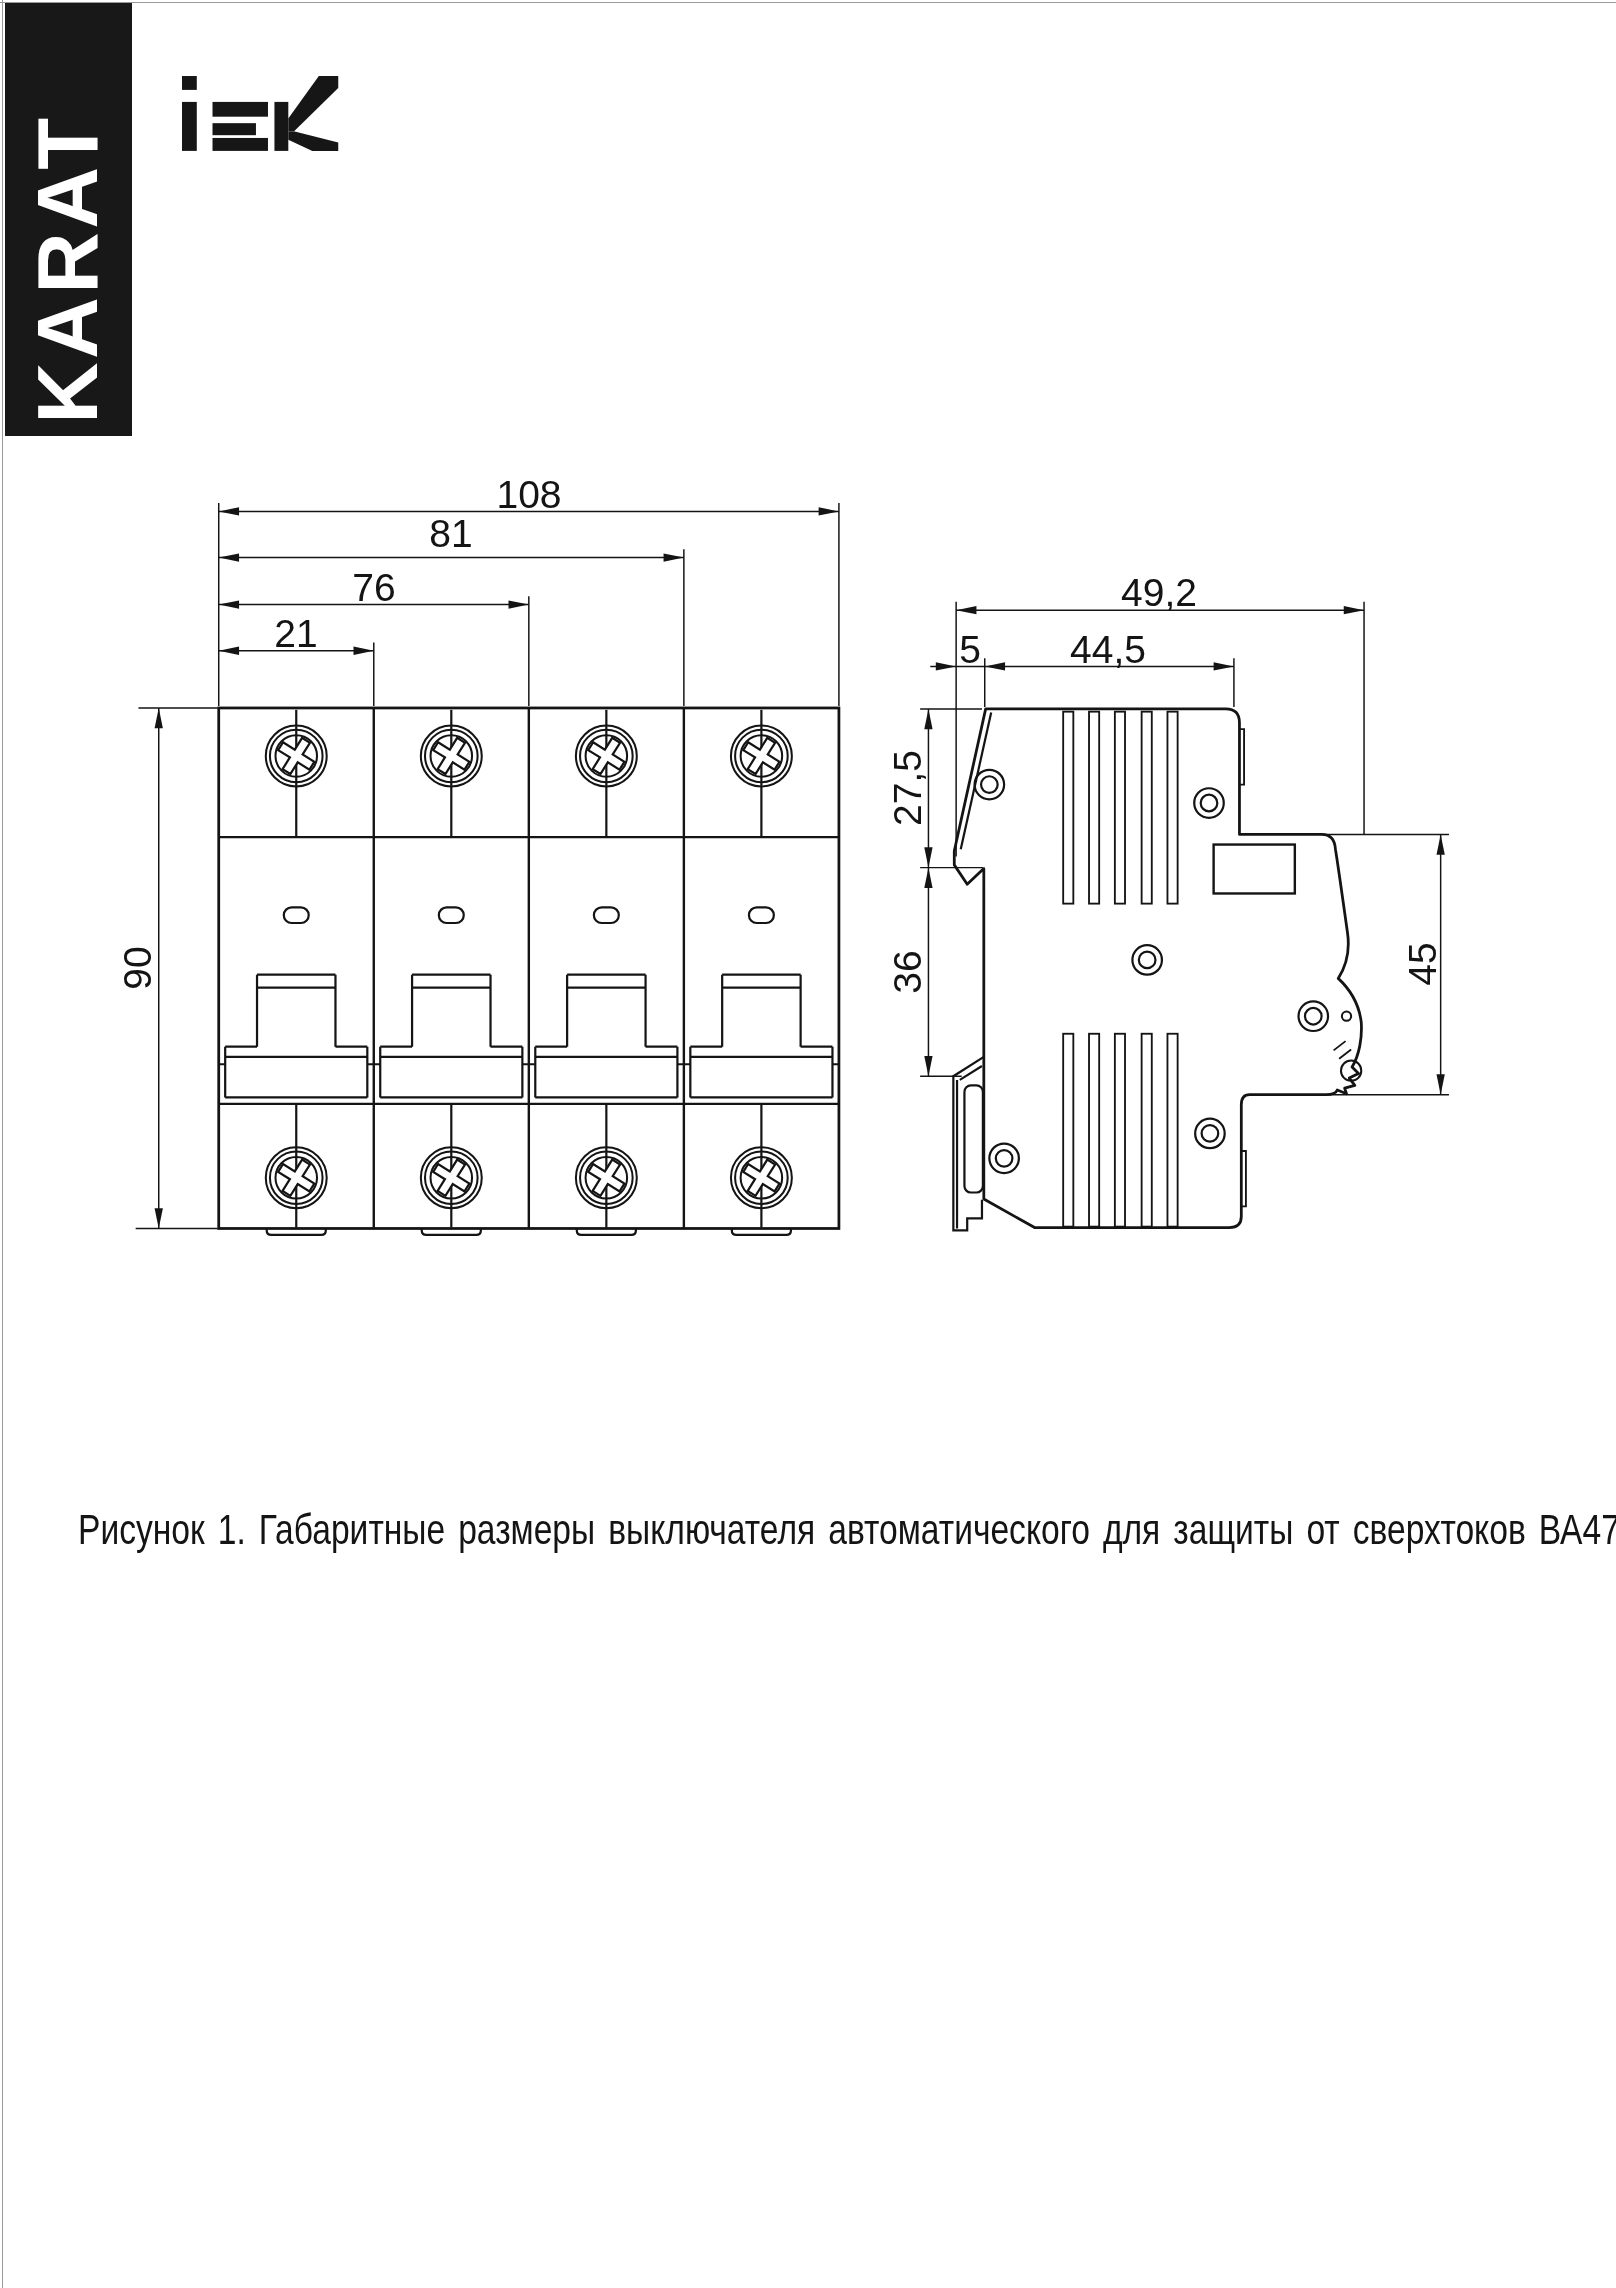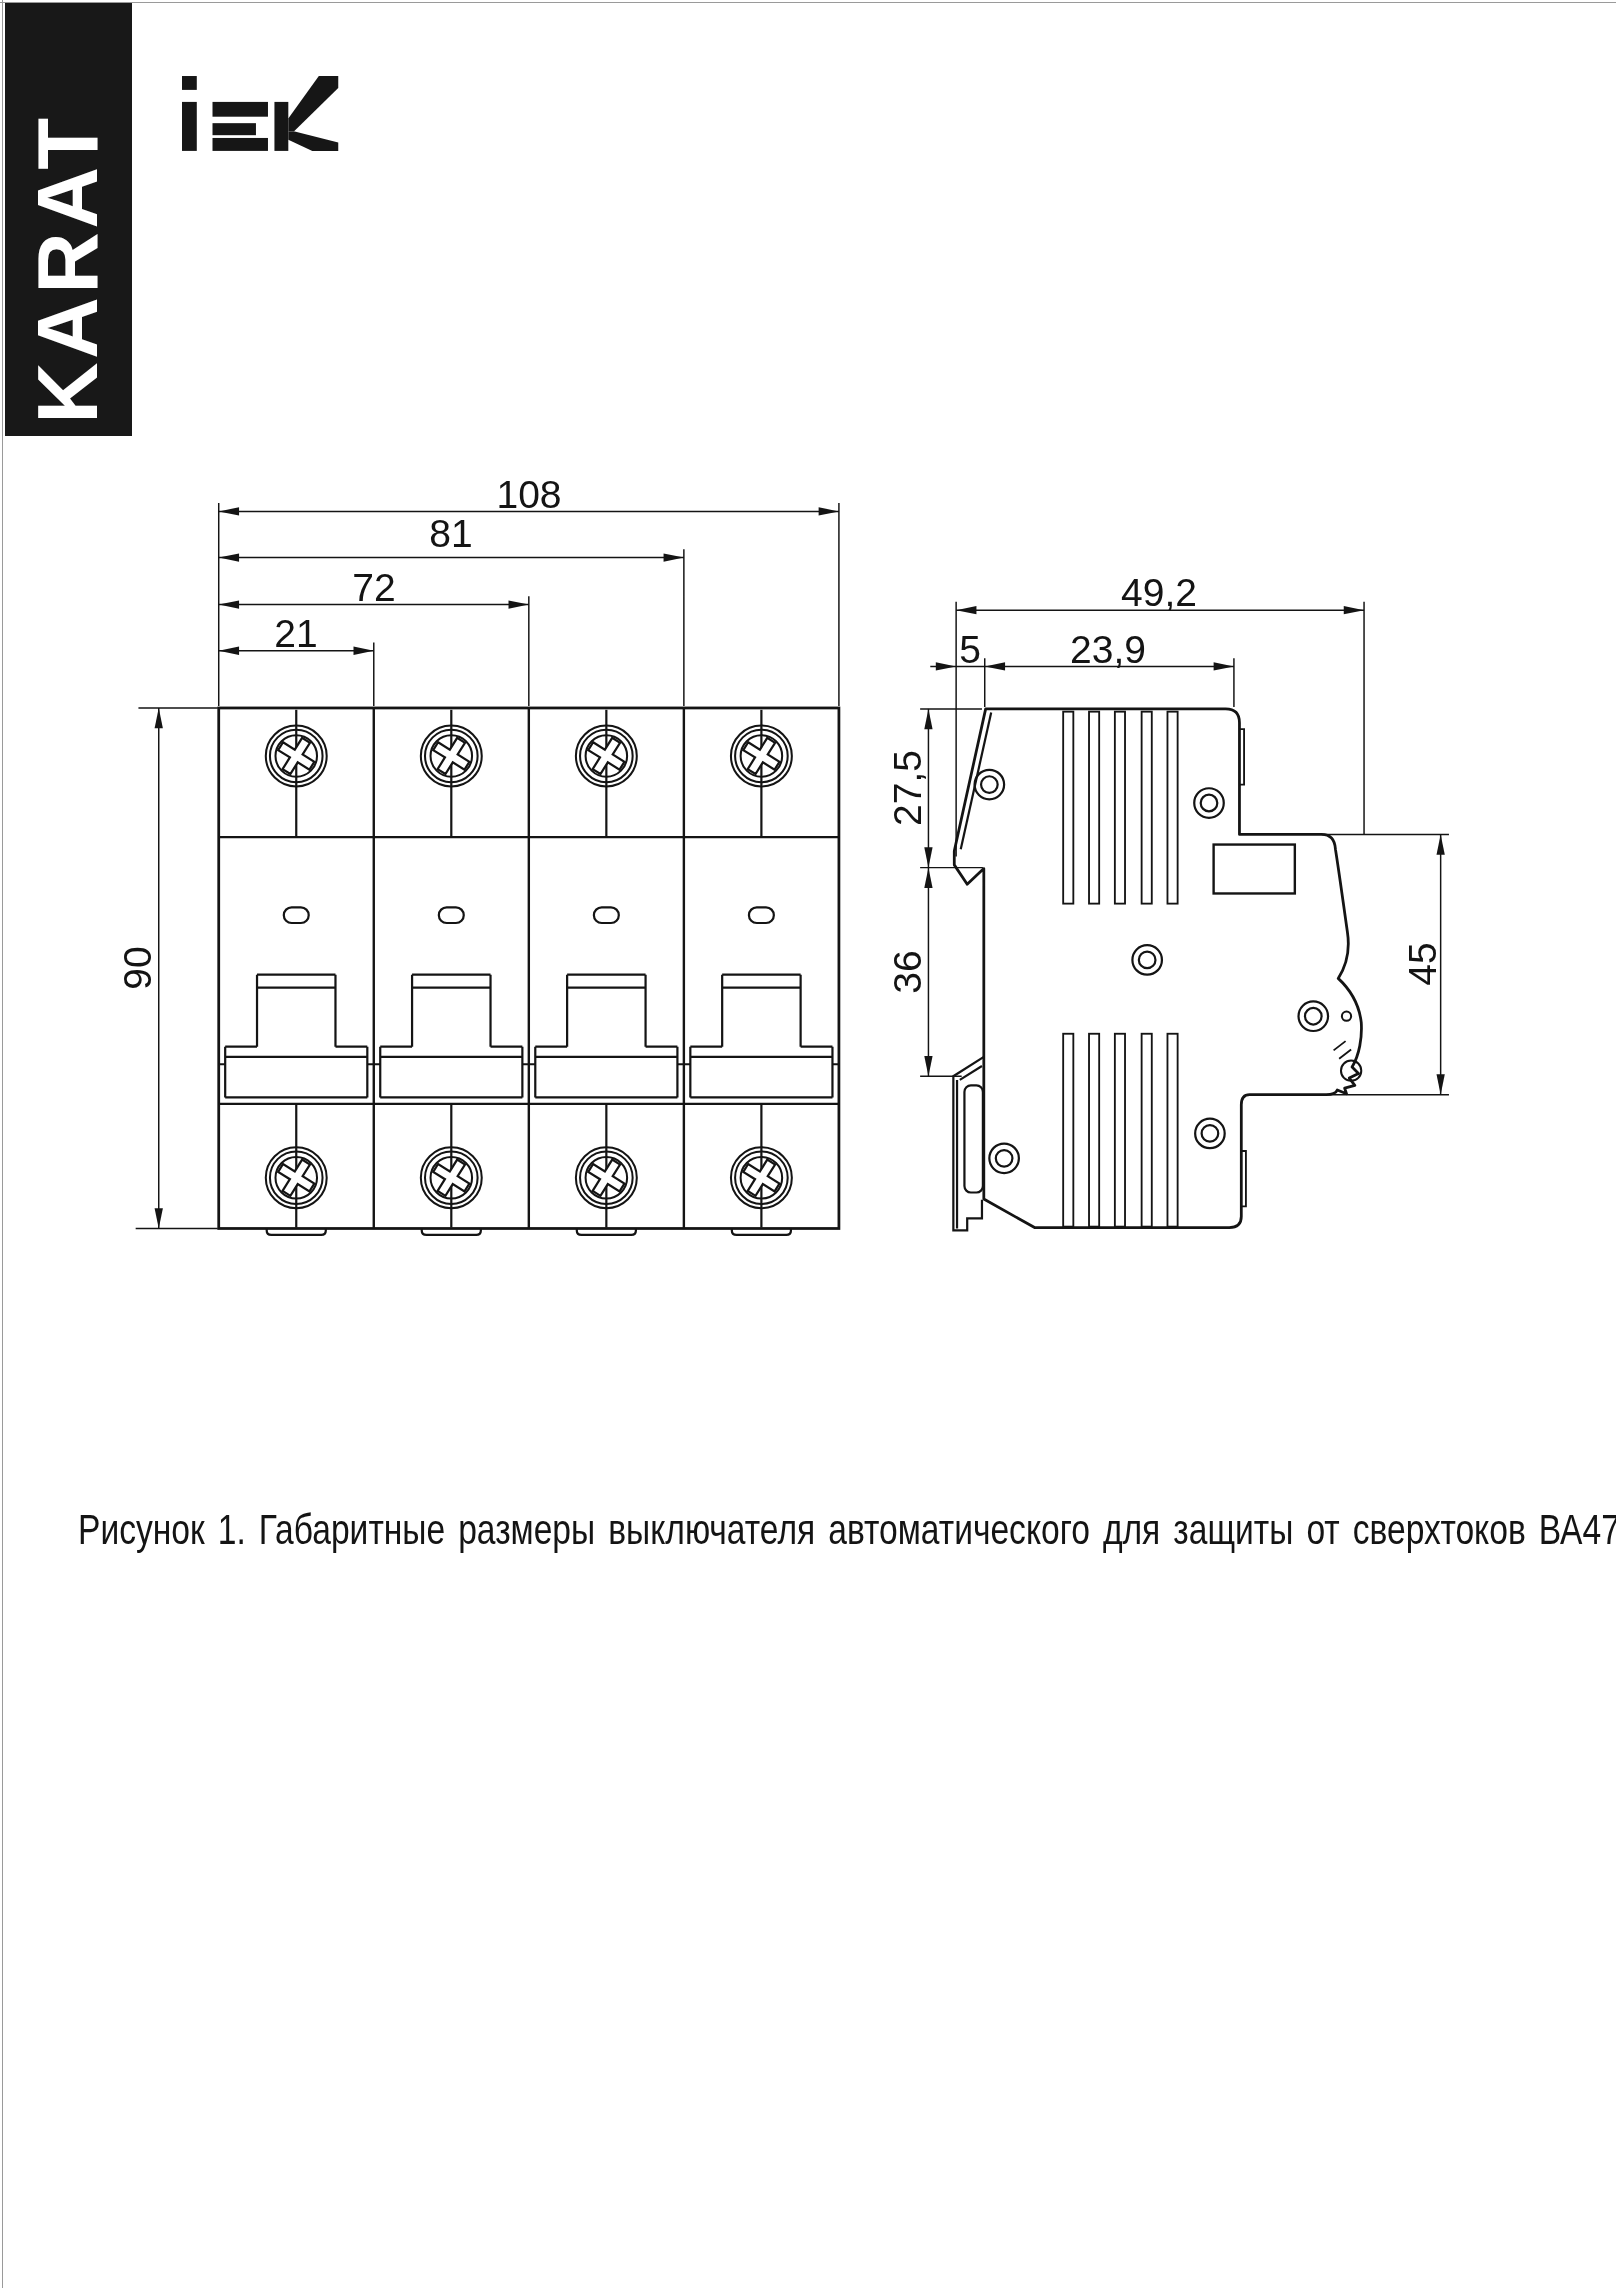--- a/index.html
+++ b/index.html
@@ -183,26 +183,26 @@
         <use href="#arR" transform="translate(1006,940) rotate(-90)"></use>
           <use href="#arR" transform="translate(1006,1166) rotate(90)"></use>
         <use href="#arR" transform="translate(1561,904) rotate(-90)"></use>
           <use href="#arR" transform="translate(1561,1186) rotate(90)"></use>
       </g>
     </g>
   </svg>
 
   <span class="dim" style="left:529px;top:495px">108</span>
   <span class="dim" style="left:451px;top:534px">81</span>
-  <span class="dim" style="left:374px;top:588px">72</span>
+  <span class="dim" style="left:374px;top:588px">76</span>
   <span class="dim" style="left:296px;top:634px">21</span>
   <span class="dim rot" style="left:138px;top:968px">90</span>
 
   <span class="dim" style="left:1159px;top:593px">49,2</span>
   <span class="dim" style="left:970px;top:650px">5</span>
-  <span class="dim" style="left:1108px;top:650px">23,9</span>
+  <span class="dim" style="left:1108px;top:650px">44,5</span>
   <span class="dim rot" style="left:908px;top:788px">27,5</span>
   <span class="dim rot" style="left:908px;top:972px">36</span>
   <span class="dim rot" style="left:1423px;top:964px">45</span>
 
   <span class="caption">Рисунок 1. Габаритные размеры выключателя автоматического для защиты от сверхтоков ВА47-150</span>
 </div>
 
 
 </body></html>

